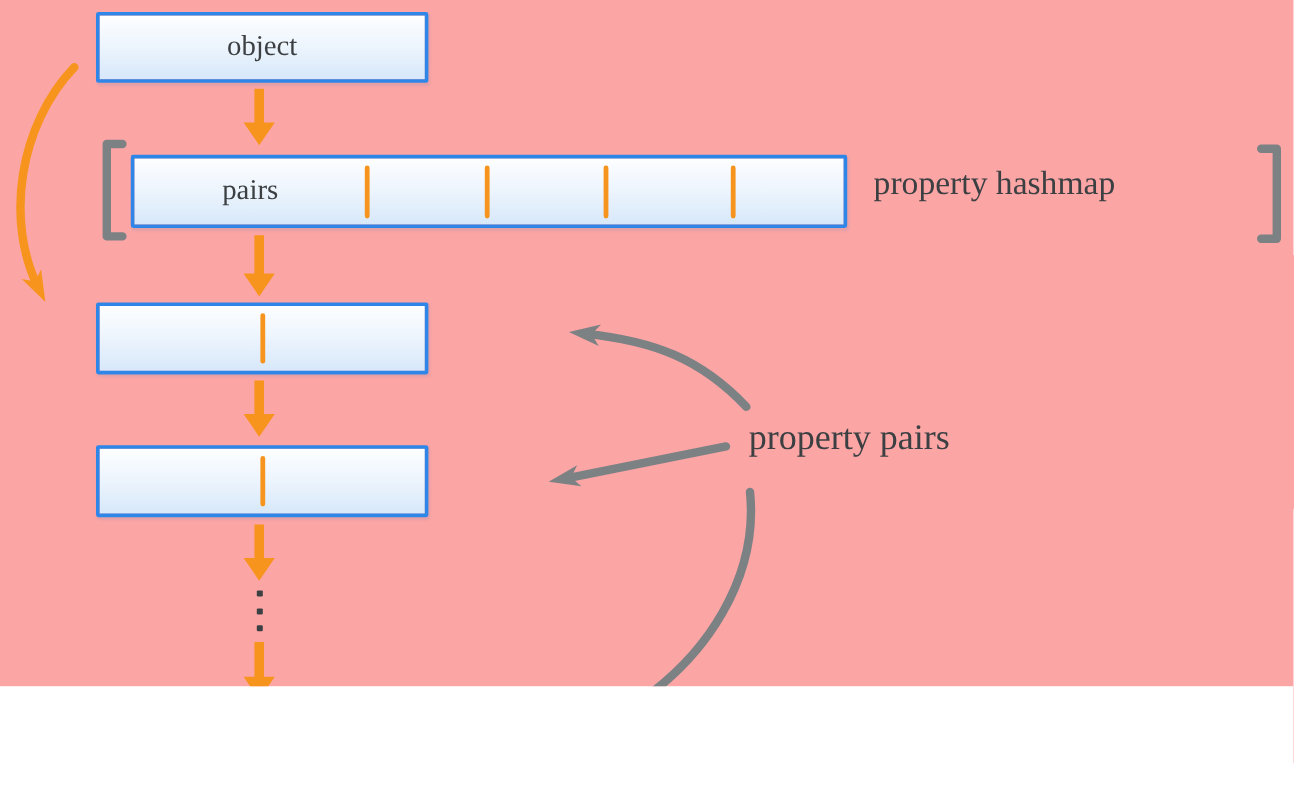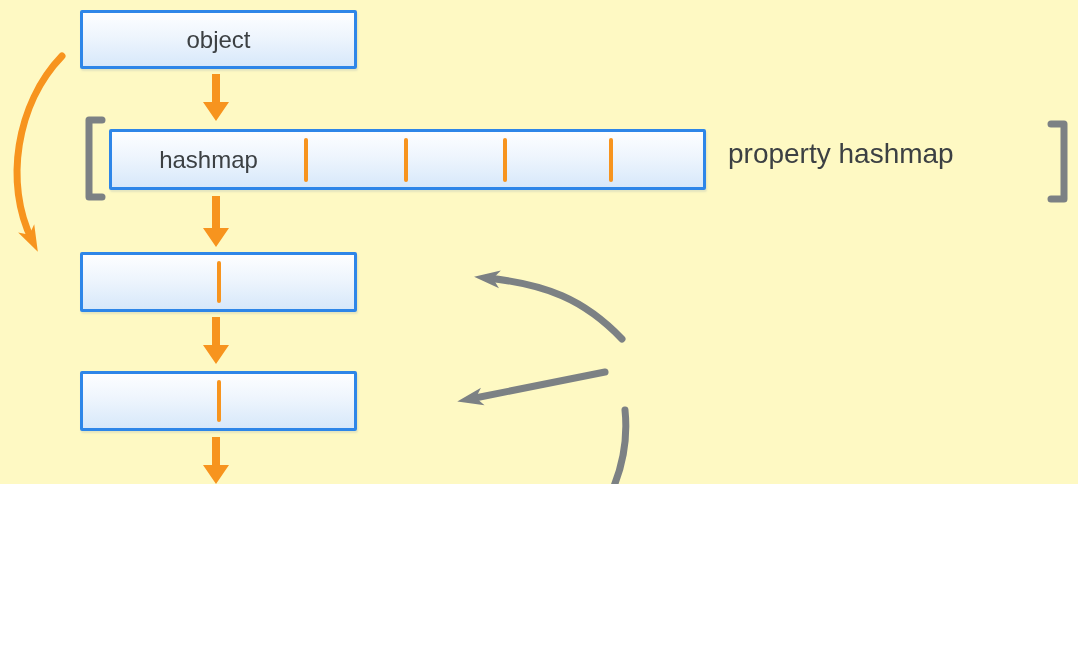--- a/index.html
+++ b/index.html
@@ -6,23 +6,23 @@
     --accent-orange:#f7941e;
     --box-border-blue:#2e86e8;
     --box-fill-top:#fdfeff;
     --box-fill-bottom:#d7e8fa;
     --arrow-gray:#7c8184;
     --text-dark:#3c4043;
   }
   html,body{margin:0;padding:0;background:#ffffff;}
   .canvas{
     position:relative;
-    width:1078px;height:484px;
-    background:#fef9c3;
-    font-family:Liberation Sans, sans-serif;
+    width:1078px;height:572px;
+    background:#fca5a5;
+    font-family:Liberation Serif, serif;
     overflow:hidden;
   }
   .overlay{position:absolute;left:0;top:0;width:1078px;height:656px;}
   .box{
     position:absolute;
     box-sizing:border-box;
     border:3px solid var(--box-border-blue);
     border-radius:2px;
     background:linear-gradient(to bottom,var(--box-fill-top) 0%,#eef5fd 45%,var(--box-fill-bottom) 100%);
     box-shadow:1px 2px 2px rgba(110,140,170,0.18);
@@ -101,32 +101,33 @@
     <path class="gray-curve" d="M622,339 C584,299 545,284 487,278" marker-end="url(#headGray)"></path>
     <path class="gray-curve" d="M605,372 L470,399" marker-end="url(#headGray)"></path>
     <path class="gray-curve" d="M625,410 C632,478 592,550 518,594" marker-end="url(#headGray)"></path>
   </svg>
 
   <div class="box object-box">
     <div class="box-label">object</div>
   </div>
 
   <div class="box hashmap-box">
-    <div class="header-cell">hashmap</div>
+    <div class="header-cell">pairs</div>
     <span class="slot-divider d1"></span>
     <span class="slot-divider d2"></span>
     <span class="slot-divider d3"></span>
     <span class="slot-divider d4"></span>
   </div>
   <div class="caption caption-hashmap">property hashmap</div>
 
   <div class="box pair-box pair-1">
     <span class="pair-divider"></span>
   </div>
   <div class="box pair-box pair-2">
     <span class="pair-divider"></span>
   </div>
   <div class="box pair-box pair-3">
     <span class="pair-divider"></span>
   </div>
 
+  <div class="caption caption-pairs">property pairs</div>
 
 </div>
 
 </body></html>

